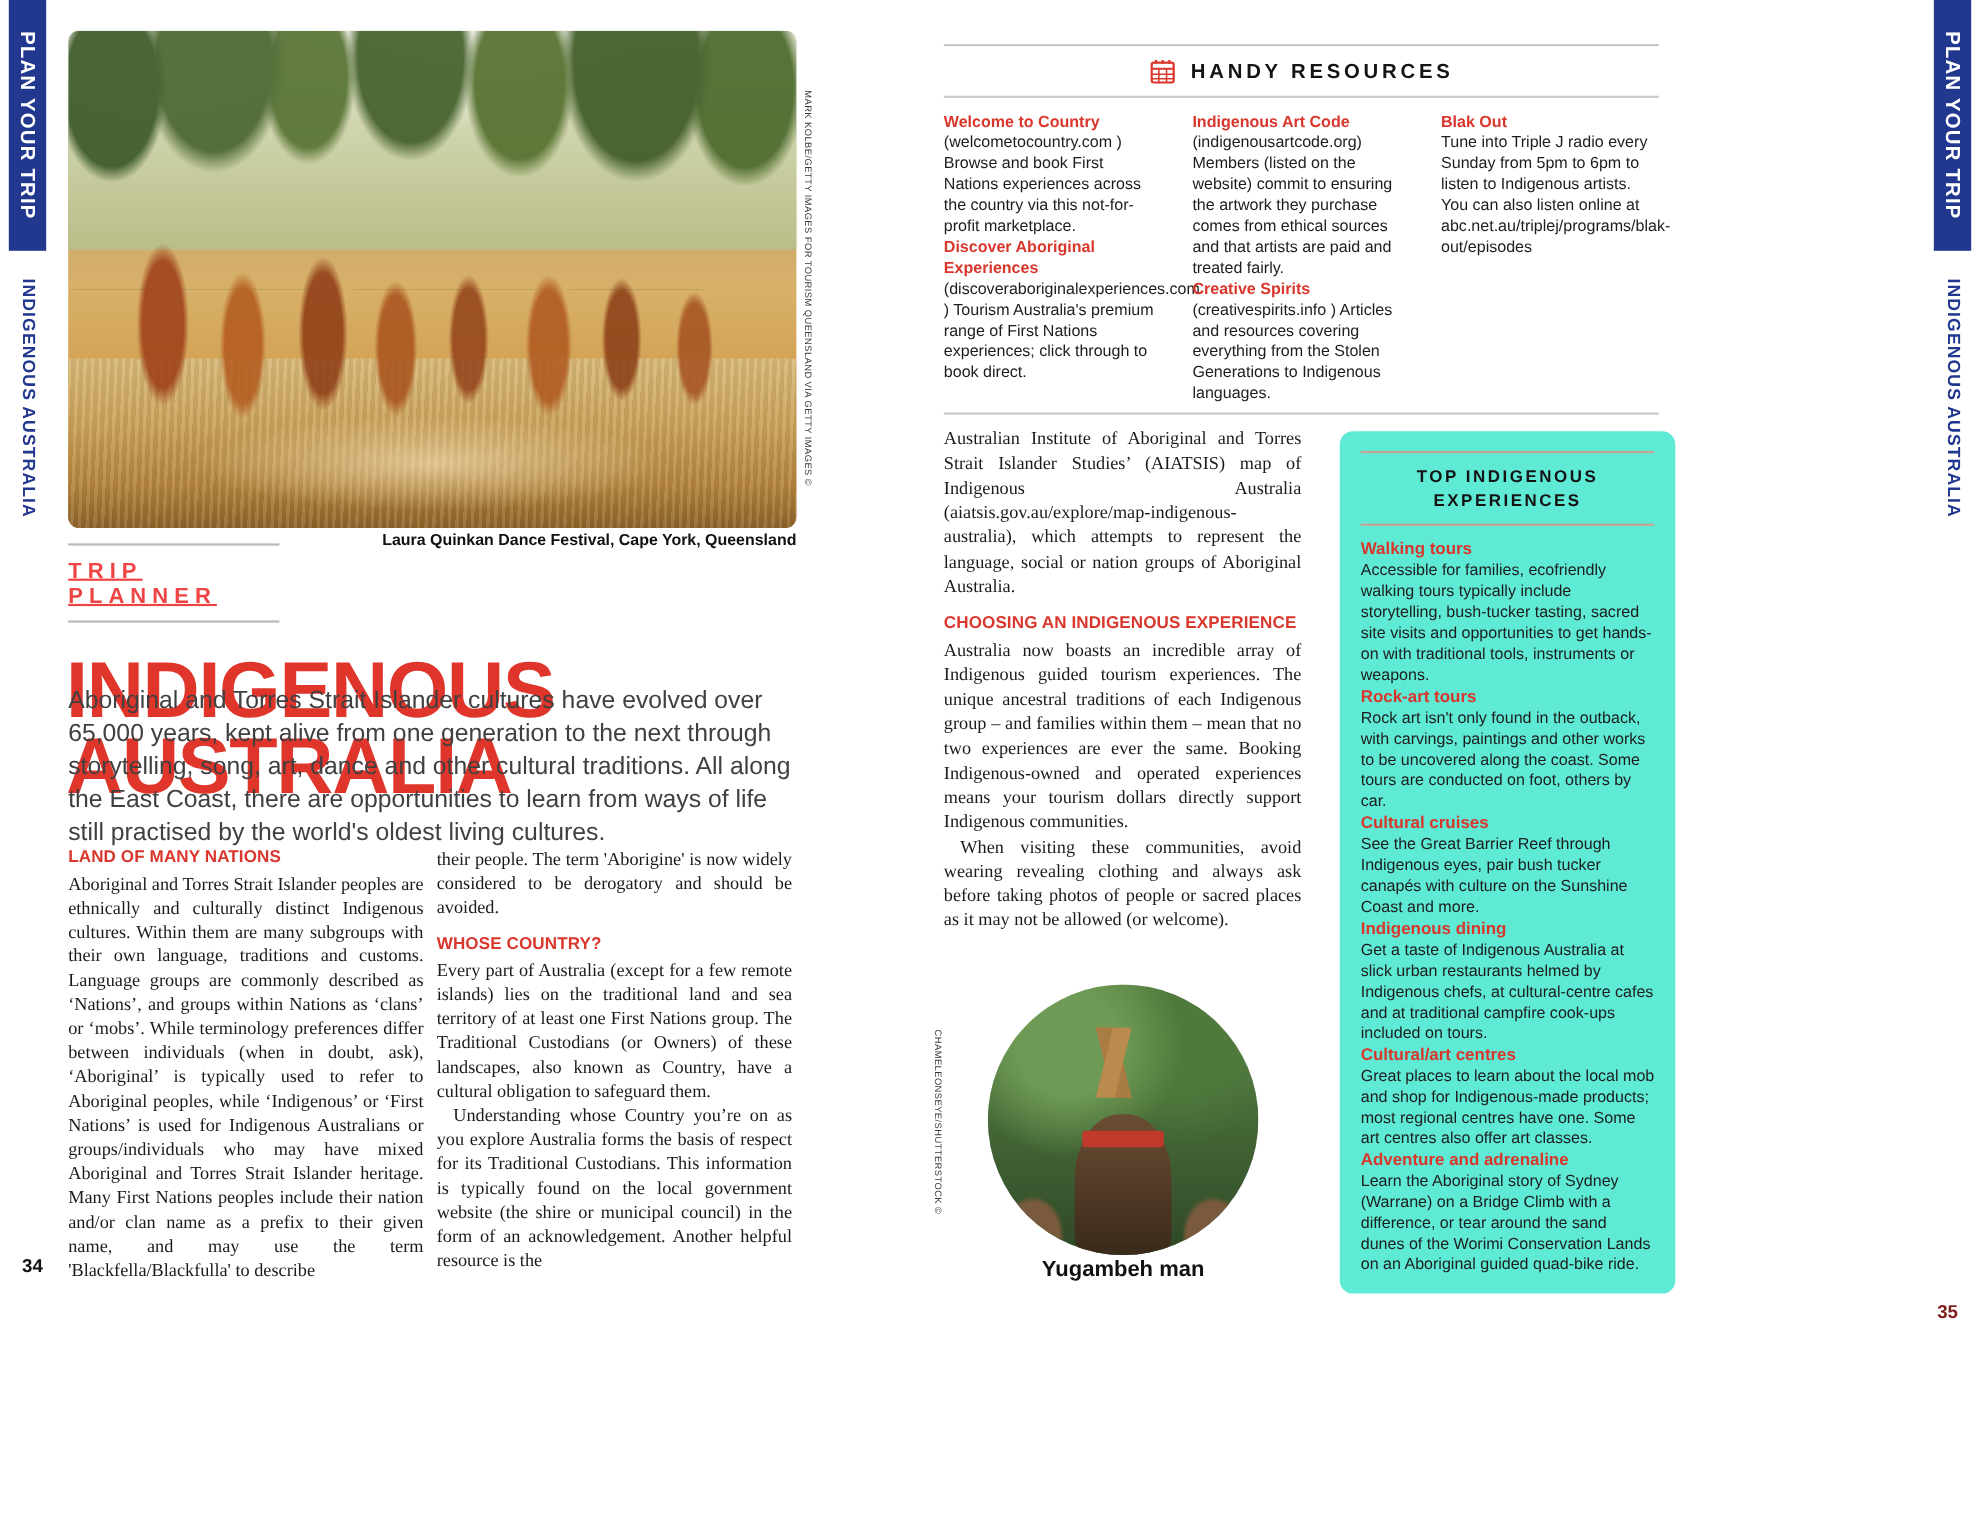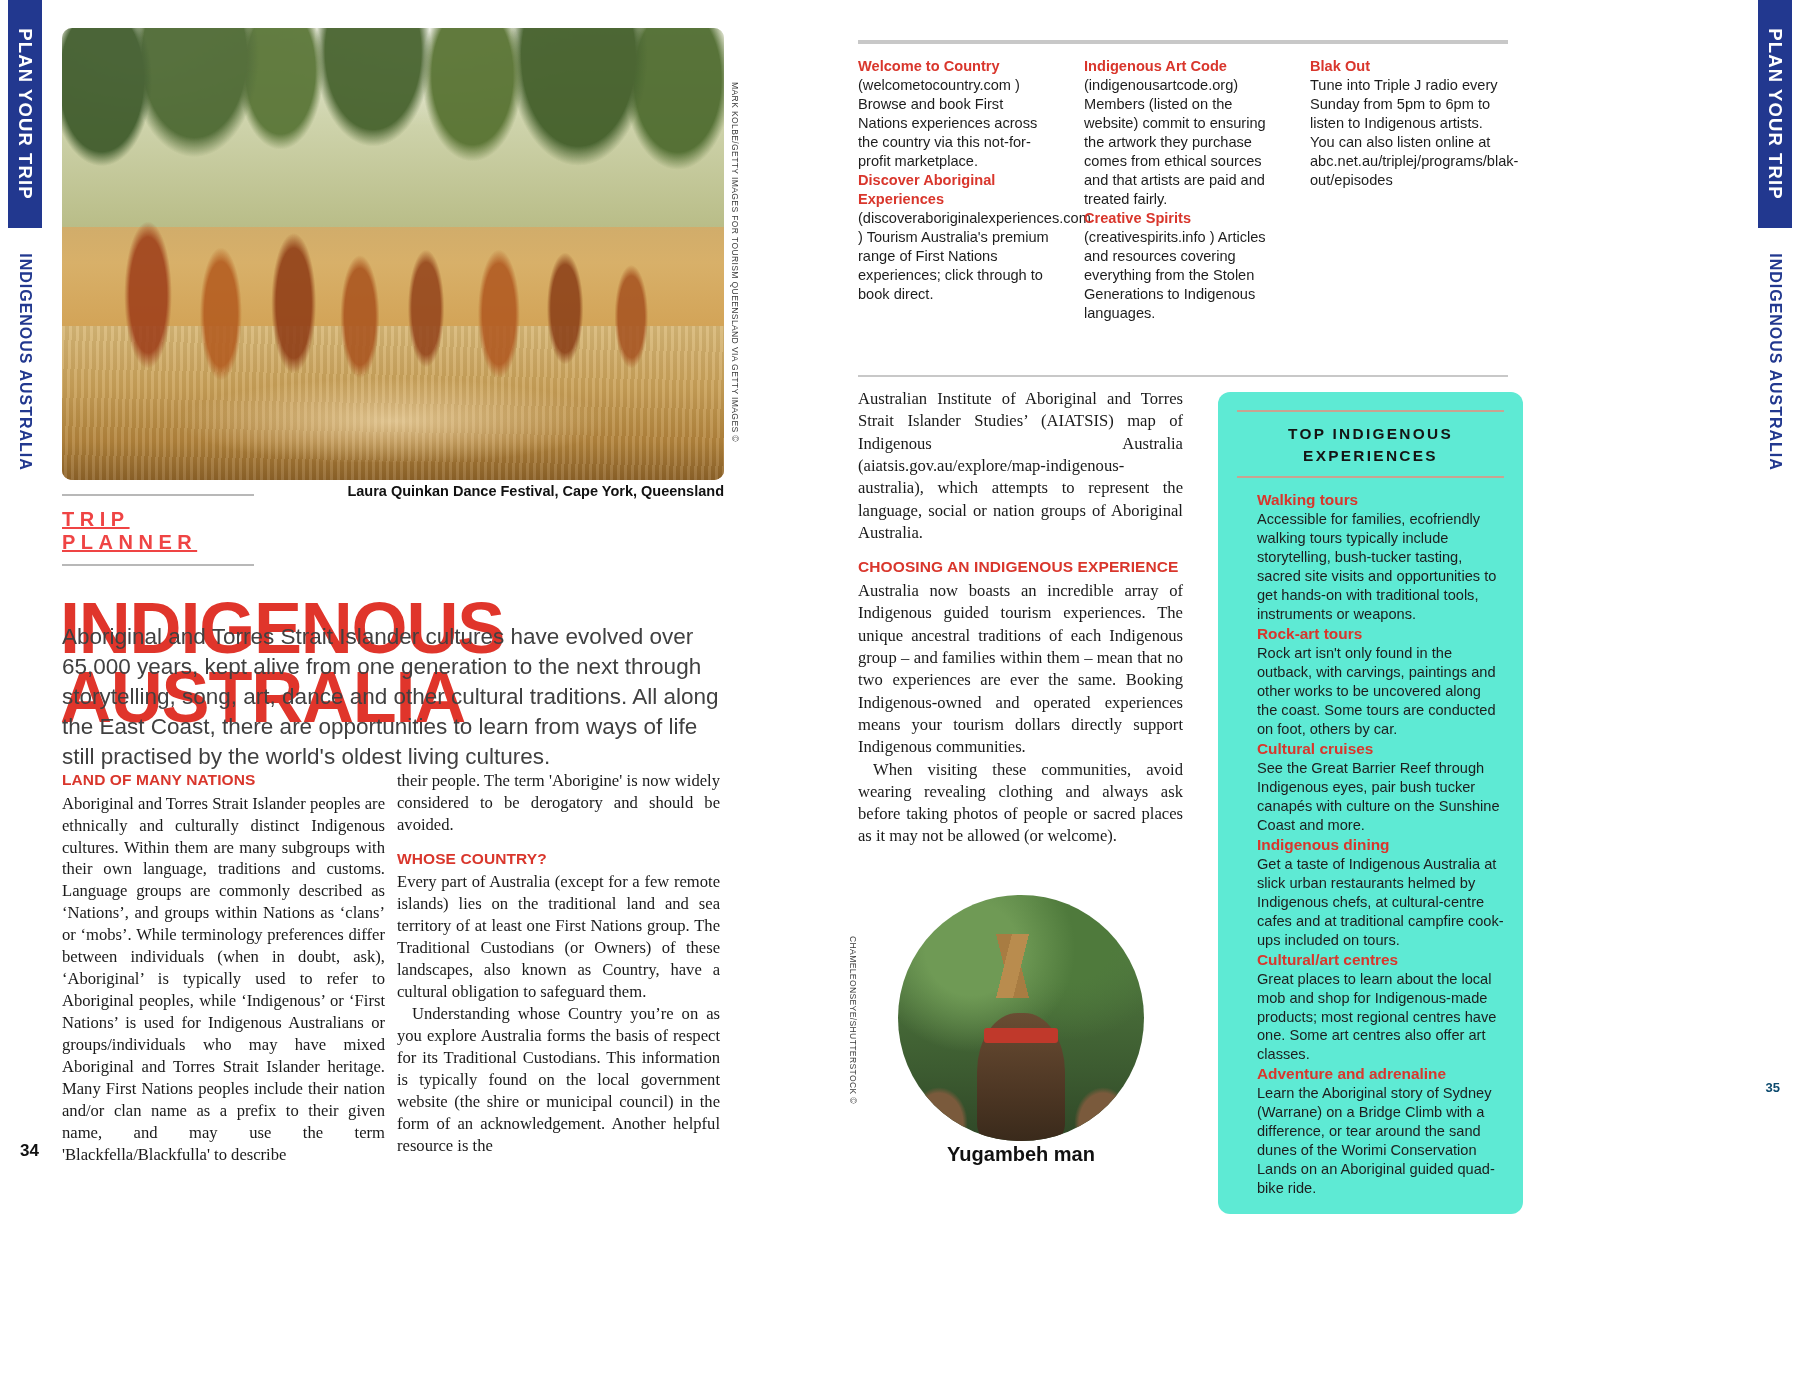--- a/index.html
+++ b/index.html
@@ -150,21 +150,21 @@
     margin:0 0 2px 0;text-align:left;
   }
   .lcol p{margin:0;text-indent:0;}
   .lcol p.ind{text-indent:15px;}
   .gap{height:13px;}
 
   .folio-left{
     position:absolute;left:20px;top:1141px;font-size:17px;font-weight:bold;color:#111;
   }
   .folio-right{
-    position:absolute;right:20px;top:1080px;font-size:13px;font-weight:bold;color:#0c4a6e;
+    position:absolute;right:20px;top:1183px;font-size:17px;font-weight:bold;color:#7f1d1d;
   }
 
   
   .hr-box{position:absolute;left:858px;top:40px;width:650px;}
   .hr-rule-top{height:2px;background:#c8c8c8;}
   .hr-head{
     display:flex;align-items:center;justify-content:center;gap:14px;
     padding:11px 0 10px 0;
   }
   .hr-head .ttl{
@@ -235,21 +235,21 @@
     position:absolute;left:1218px;top:392px;width:305px;
     background:#5eead4;border-radius:12px;
     padding:18px 19px 16px 19px;
     box-sizing:border-box;
   }
   .tie-rule{height:2px;background:#c9a391;}
   .tie-title{
     text-align:center;font-size:15.4px;font-weight:bold;letter-spacing:2.3px;
     color:#141414;padding:11px 4px 10px 4px;line-height:1.4;
   }
-  .tie-list{margin-top:12px;font-size:14.6px;line-height:1.30;color:#1d1d1d;margin-left:20px;}
+  .tie-list{margin-top:12px;font-size:14.6px;line-height:1.30;color:#1d1d1d;}
   .tie-item{margin-bottom:0;}
   .tie-item .th{color:#d9362c;font-weight:bold;font-size:15.4px;display:block;}
   .tie-item .tb{display:block;}
 </style>
 </head>
 <body>
 
 <div class="page">
 
   <div class="tab-blue">
@@ -297,20 +297,34 @@
 
   <div class="tab-blue-r">
     <span>PLAN YOUR TRIP</span>
   </div>
   <div class="tab-label-right">
     <span>INDIGENOUS AUSTRALIA</span>
   </div>
 
   <div class="hr-box">
     <div class="hr-rule-top"></div>
+    <div class="hr-head">
+      <svg class="cal-icon" viewBox="0 0 24 24">
+        <rect x="2" y="4" width="20" height="18" rx="2" fill="none" stroke="#d9362c" stroke-width="2"></rect>
+        <line x1="2" y1="9.5" x2="22" y2="9.5" stroke="#d9362c" stroke-width="2"></line>
+        <line x1="6" y1="1.5" x2="6" y2="5" stroke="#d9362c" stroke-width="2"></line>
+        <line x1="12" y1="1.5" x2="12" y2="5" stroke="#d9362c" stroke-width="2"></line>
+        <line x1="18" y1="1.5" x2="18" y2="5" stroke="#d9362c" stroke-width="2"></line>
+        <line x1="8.5" y1="9.5" x2="8.5" y2="22" stroke="#d9362c" stroke-width="1.4"></line>
+        <line x1="15.5" y1="9.5" x2="15.5" y2="22" stroke="#d9362c" stroke-width="1.4"></line>
+        <line x1="2" y1="14.5" x2="22" y2="14.5" stroke="#d9362c" stroke-width="1.4"></line>
+        <line x1="2" y1="18.5" x2="22" y2="18.5" stroke="#d9362c" stroke-width="1.4"></line>
+      </svg>
+      <span class="ttl">HANDY RESOURCES</span>
+    </div>
     <div class="hr-rule-bot"></div>
     <div class="hr-cols">
 
       <div class="hr-col">
         <p>
           <span class="rh">Welcome to Country</span>
           <span>(welcometocountry.com ) Browse and book First Nations experiences across the country via this not-for-profit marketplace.</span>
         </p>
         <p>
           <span class="rh">Discover Aboriginal Experiences</span>

